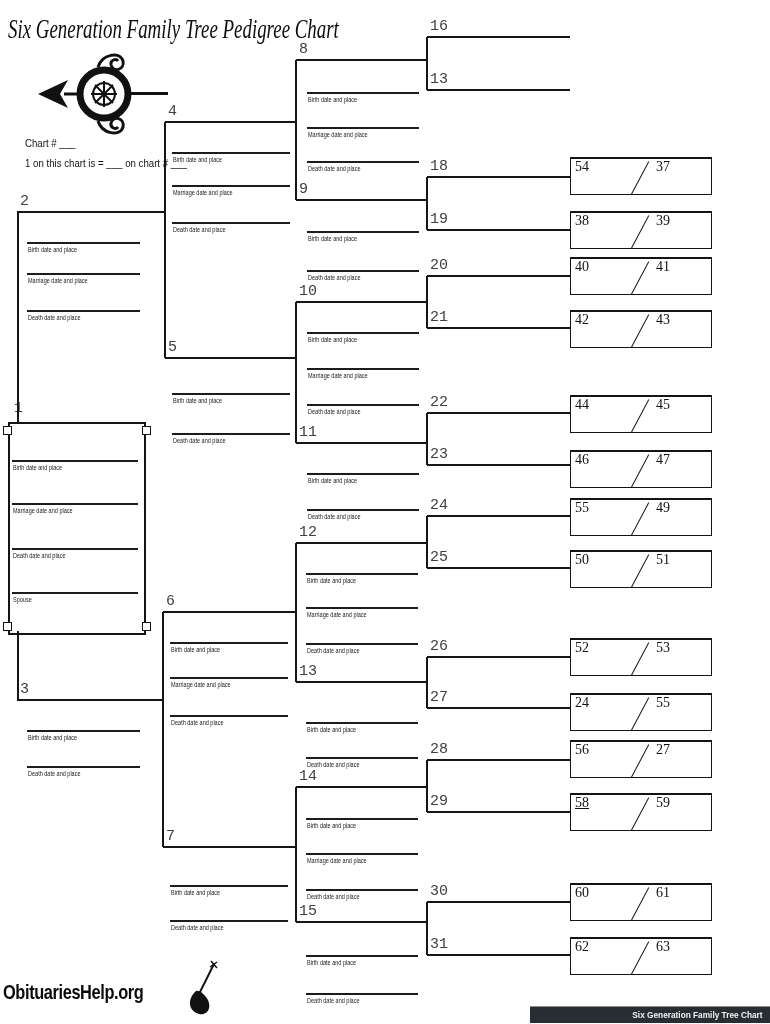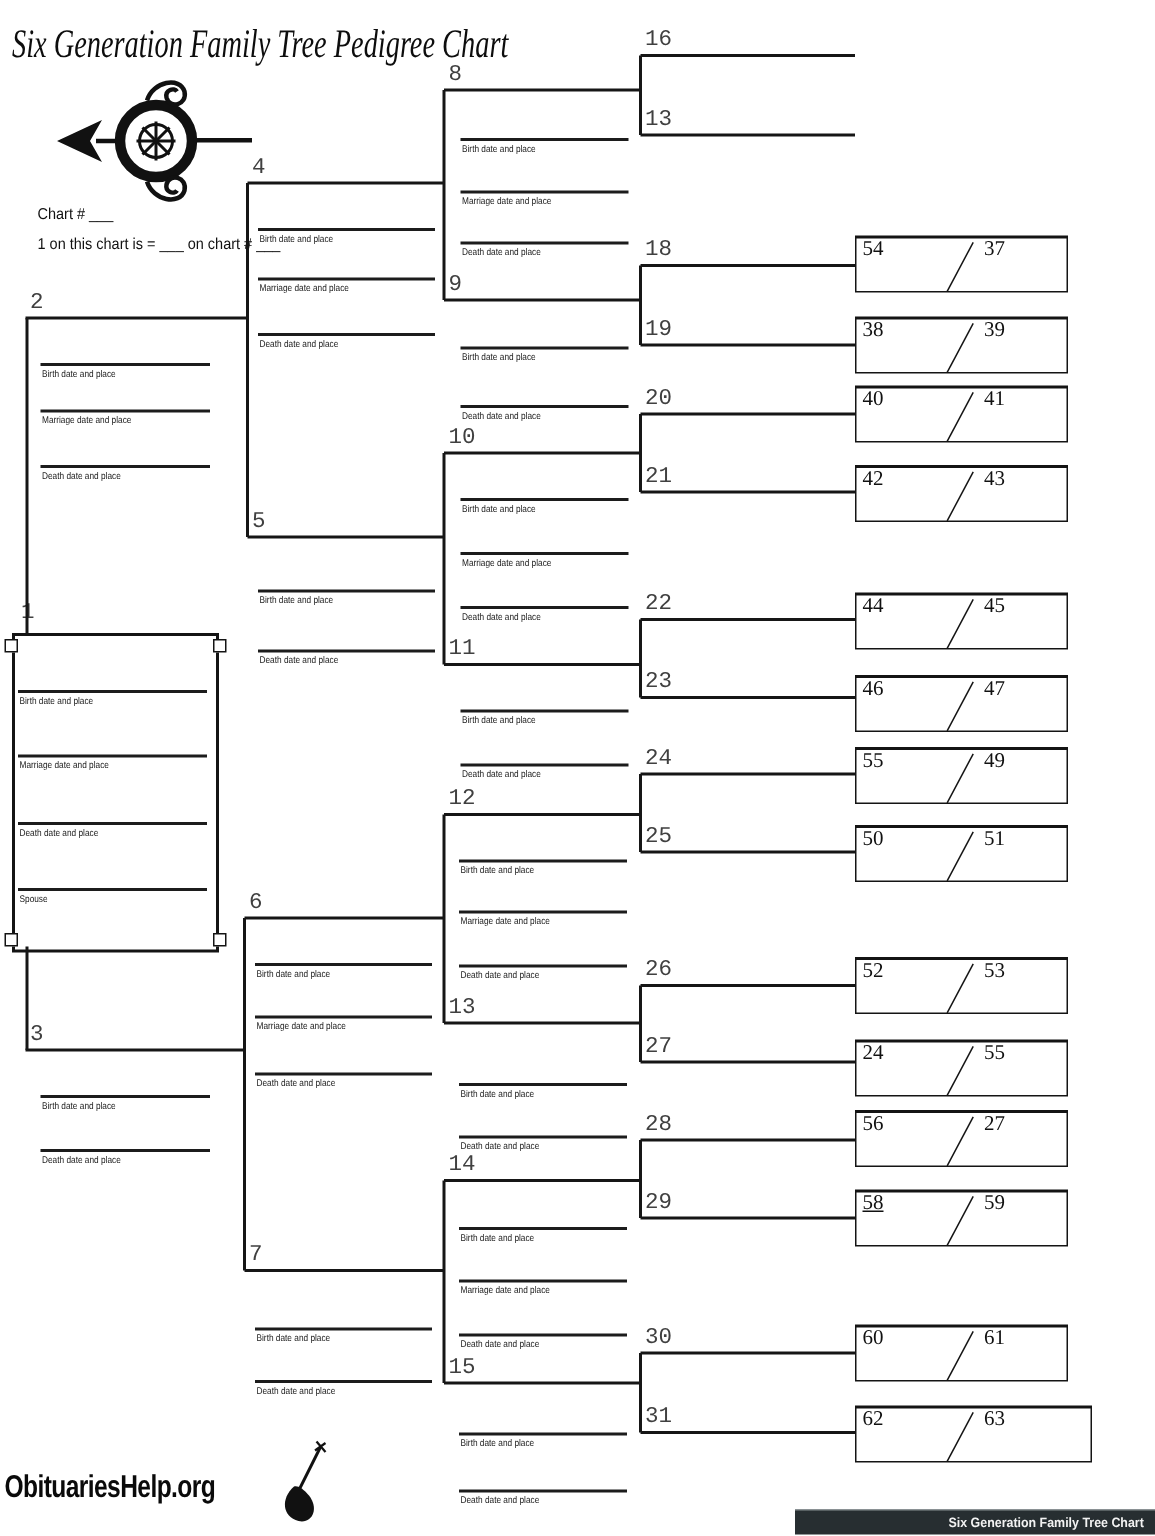--- a/index.html
+++ b/index.html
@@ -296,18 +296,18 @@
     <div class="pbox" style="top: 793px;">
       <div class="bnum" style="left: 4px; text-decoration: underline;">58</div>
       <div class="bnum" style="left: 85px;">59</div>
       <div class="diag"></div>
     </div>
     <div class="pbox" style="top: 883px;">
       <div class="bnum" style="left: 4px;">60</div>
       <div class="bnum" style="left: 85px;">61</div>
       <div class="diag"></div>
     </div>
-    <div class="pbox" style="top: 937px; padding-left: 16px;">
+    <div class="pbox" style="top: 937px;">
       <div class="bnum" style="left: 4px;">62</div>
       <div class="bnum" style="left: 85px;">63</div>
       <div class="diag"></div>
     </div>
   </div>
 
 </body></html>

